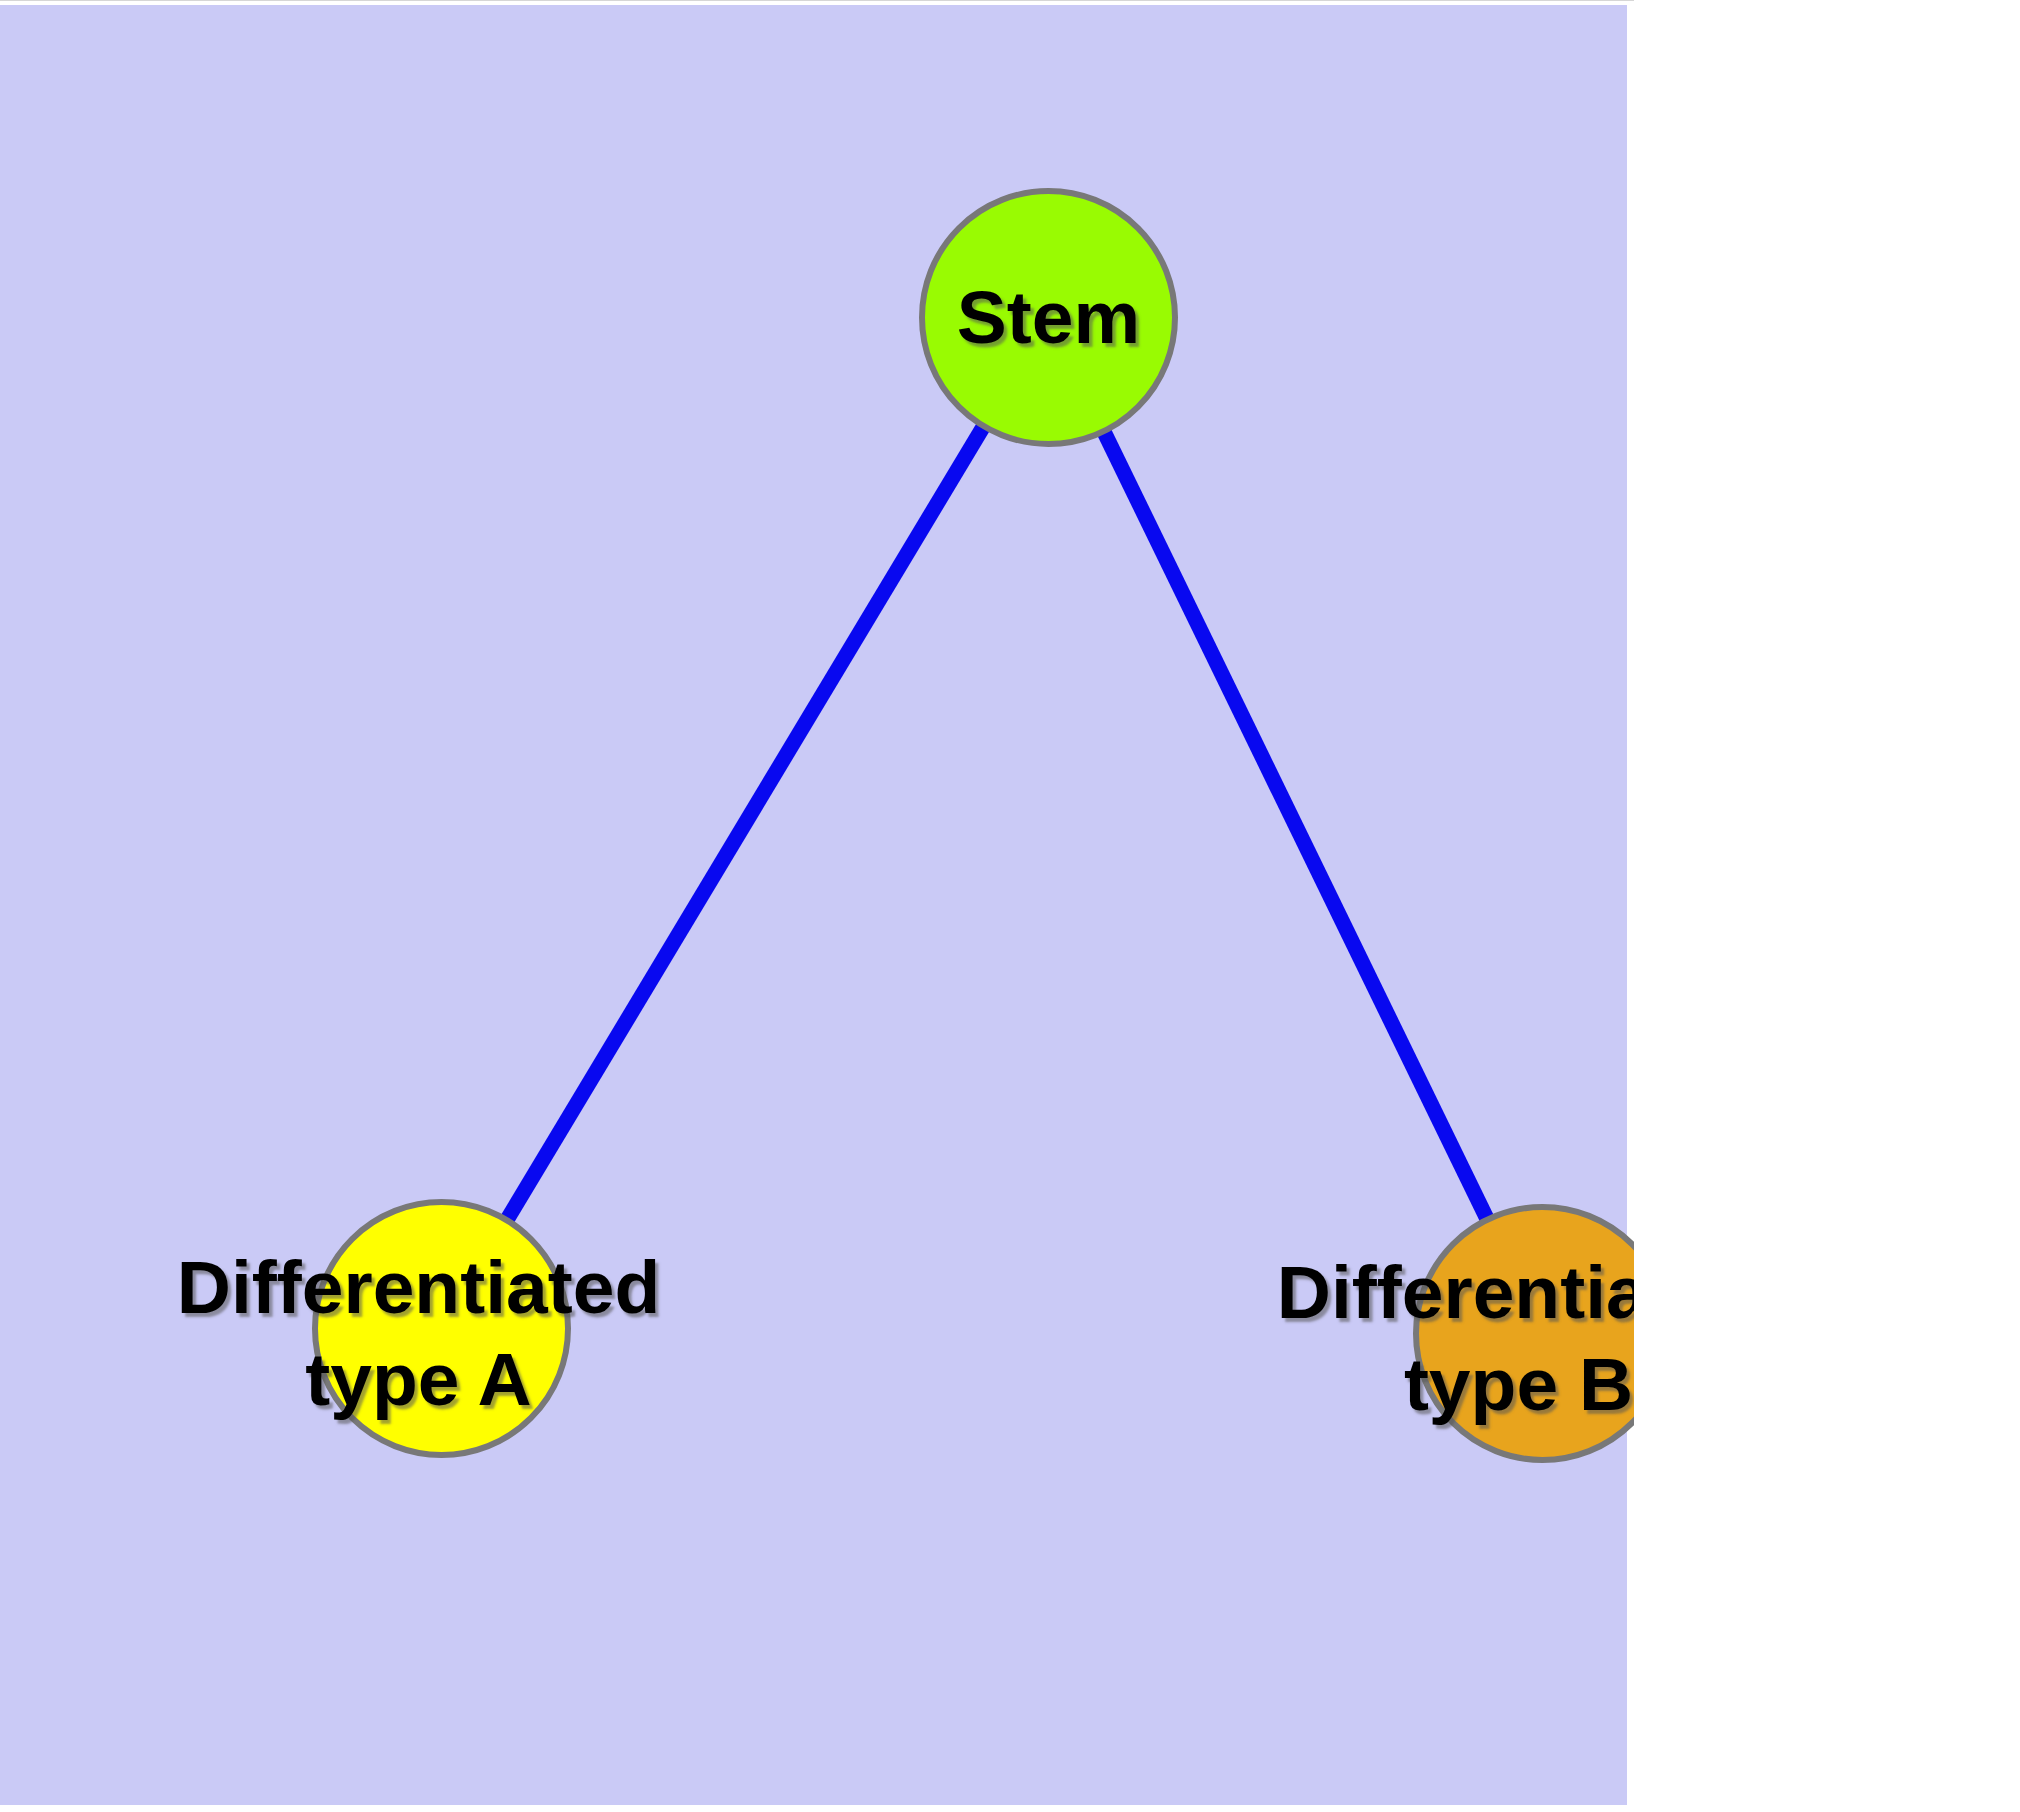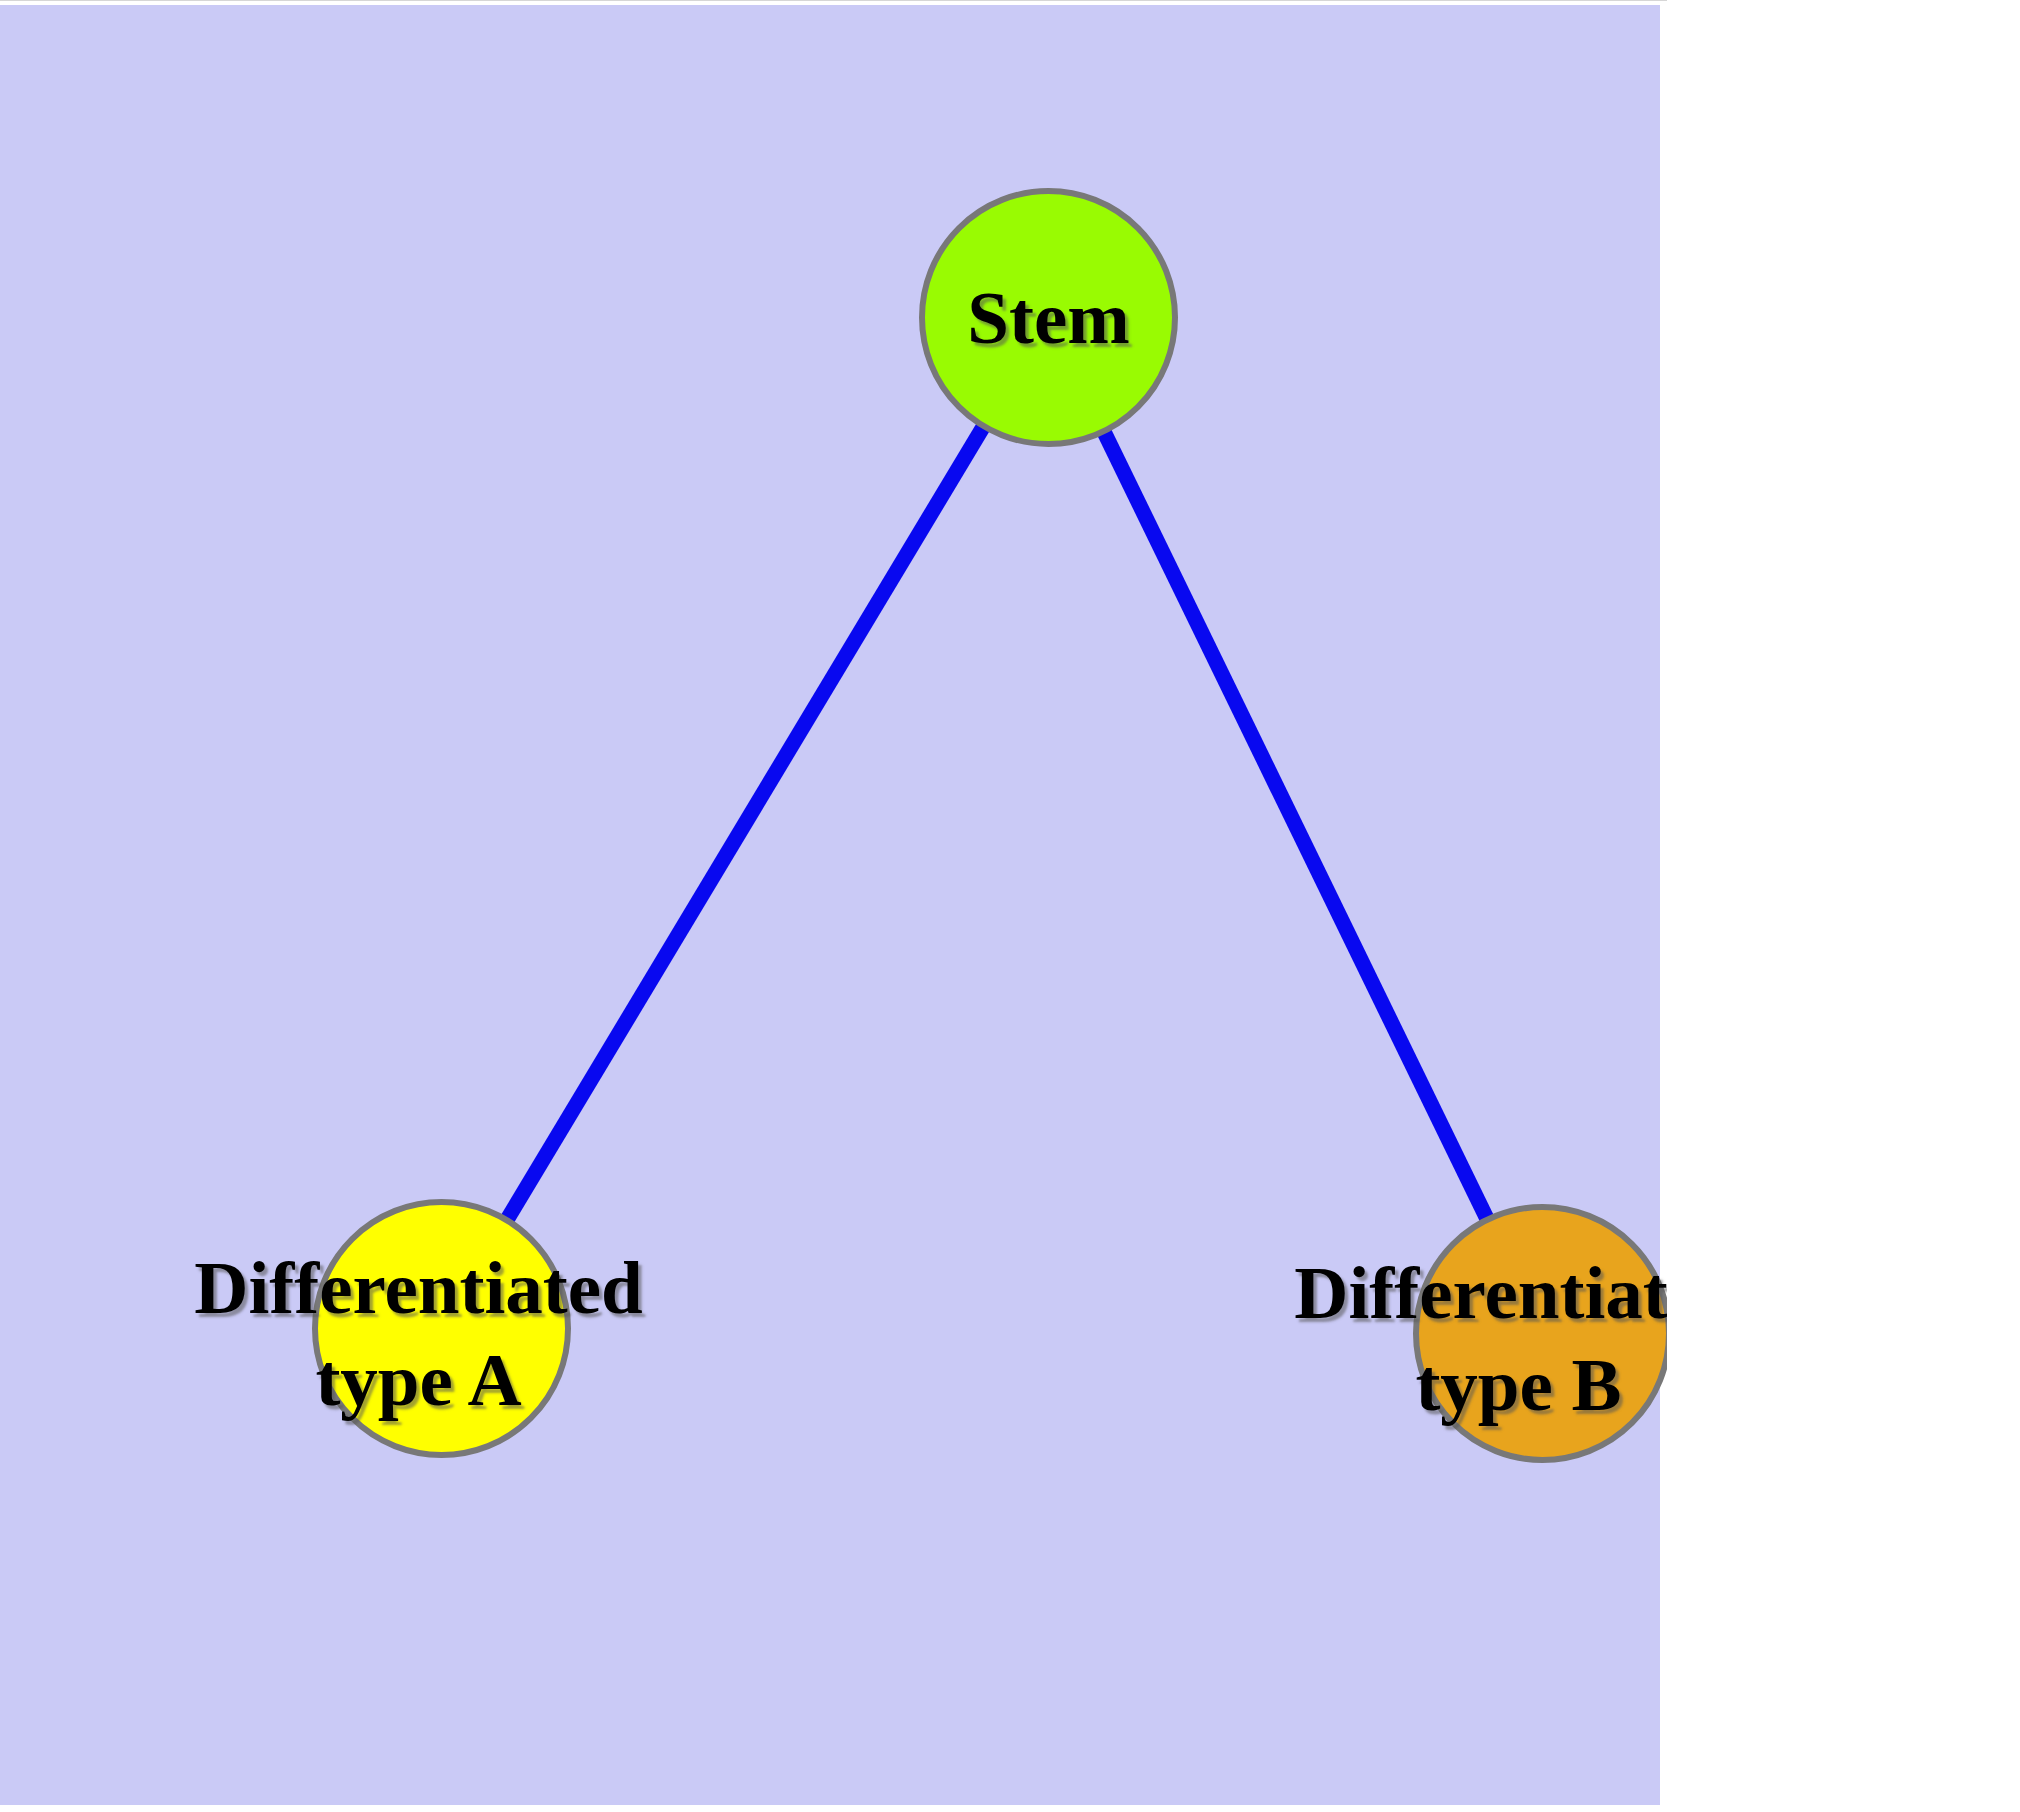--- a/index.html
+++ b/index.html
@@ -6,23 +6,22 @@
     margin: 0;
     padding: 0;
     background: #ffffff;
   }
   .page {
     position: relative;
     width: 1634px;
     height: 1812px;
     background: #ffffff;
     overflow: hidden;
-    font-family: Liberation Serif, serif;
+    font-family: Liberation Sans, sans-serif;
     border-top: 1.7px solid #d6d6d6;
-    padding-left: 33px;
   }
   
   .field {
     position: absolute;
     top: 4.2px;
     left: 0;
     right: 6.8px;
     bottom: 8.5px;
     background: #cacaf6;
   }

